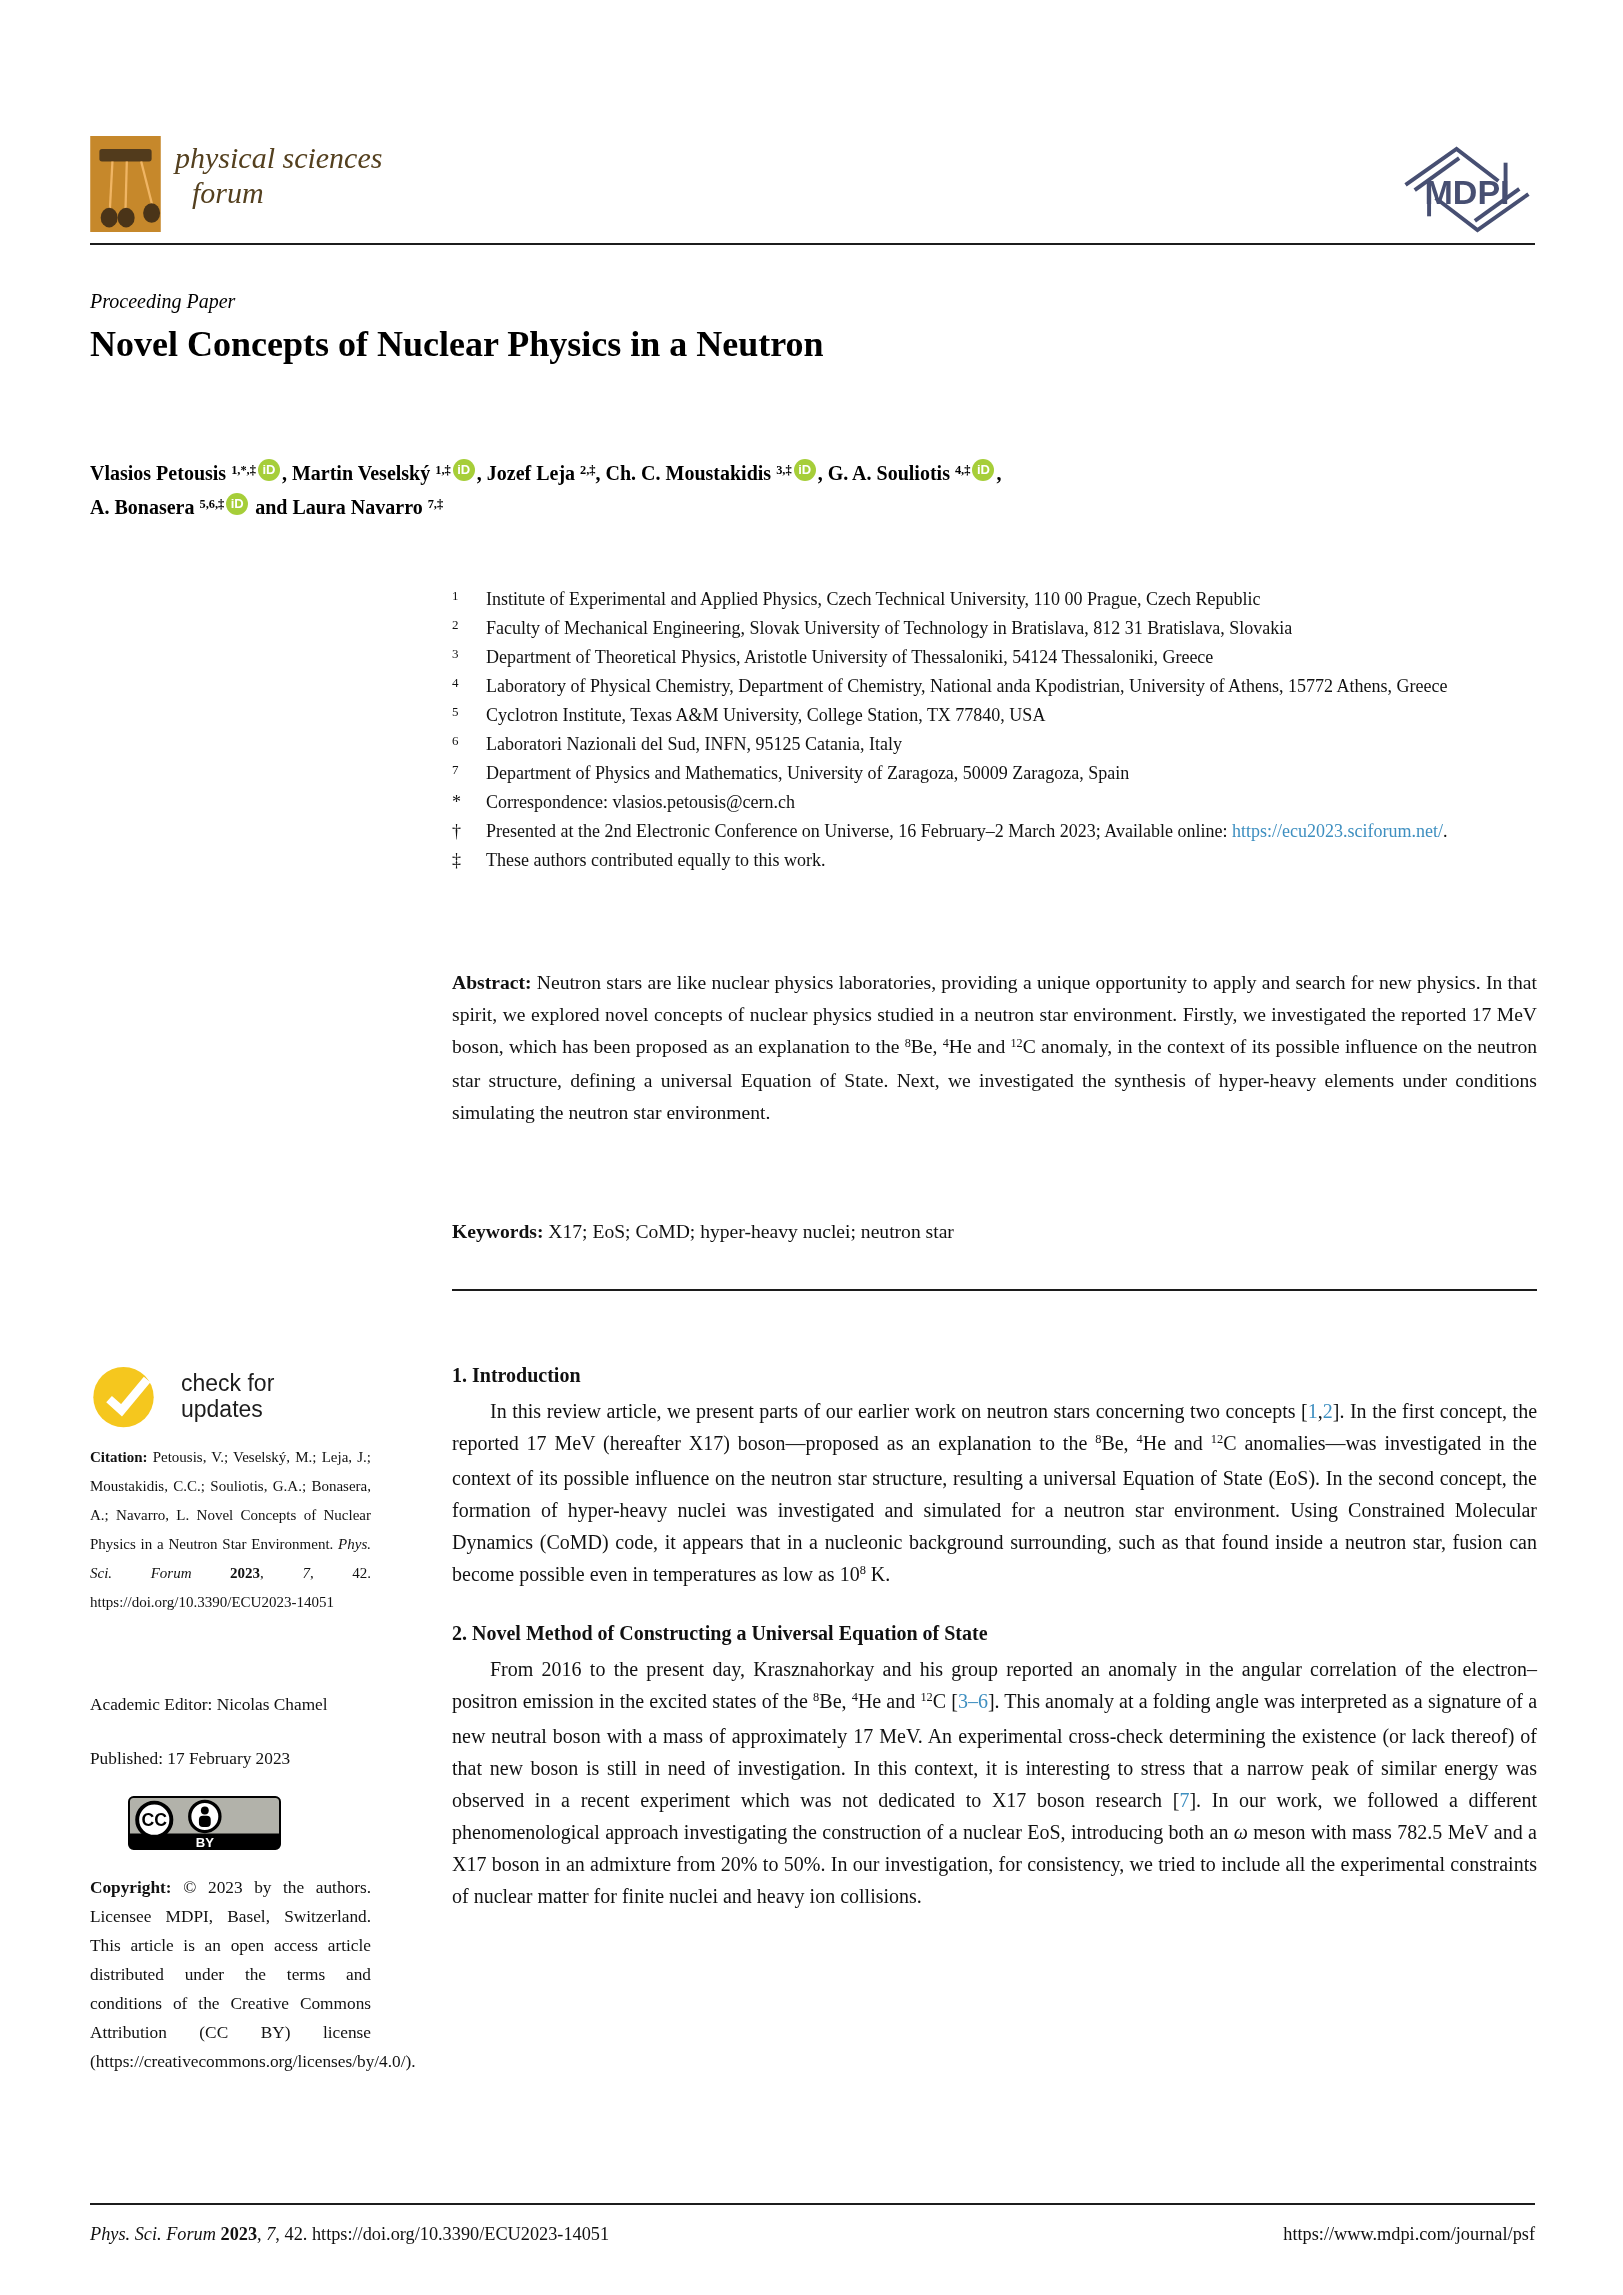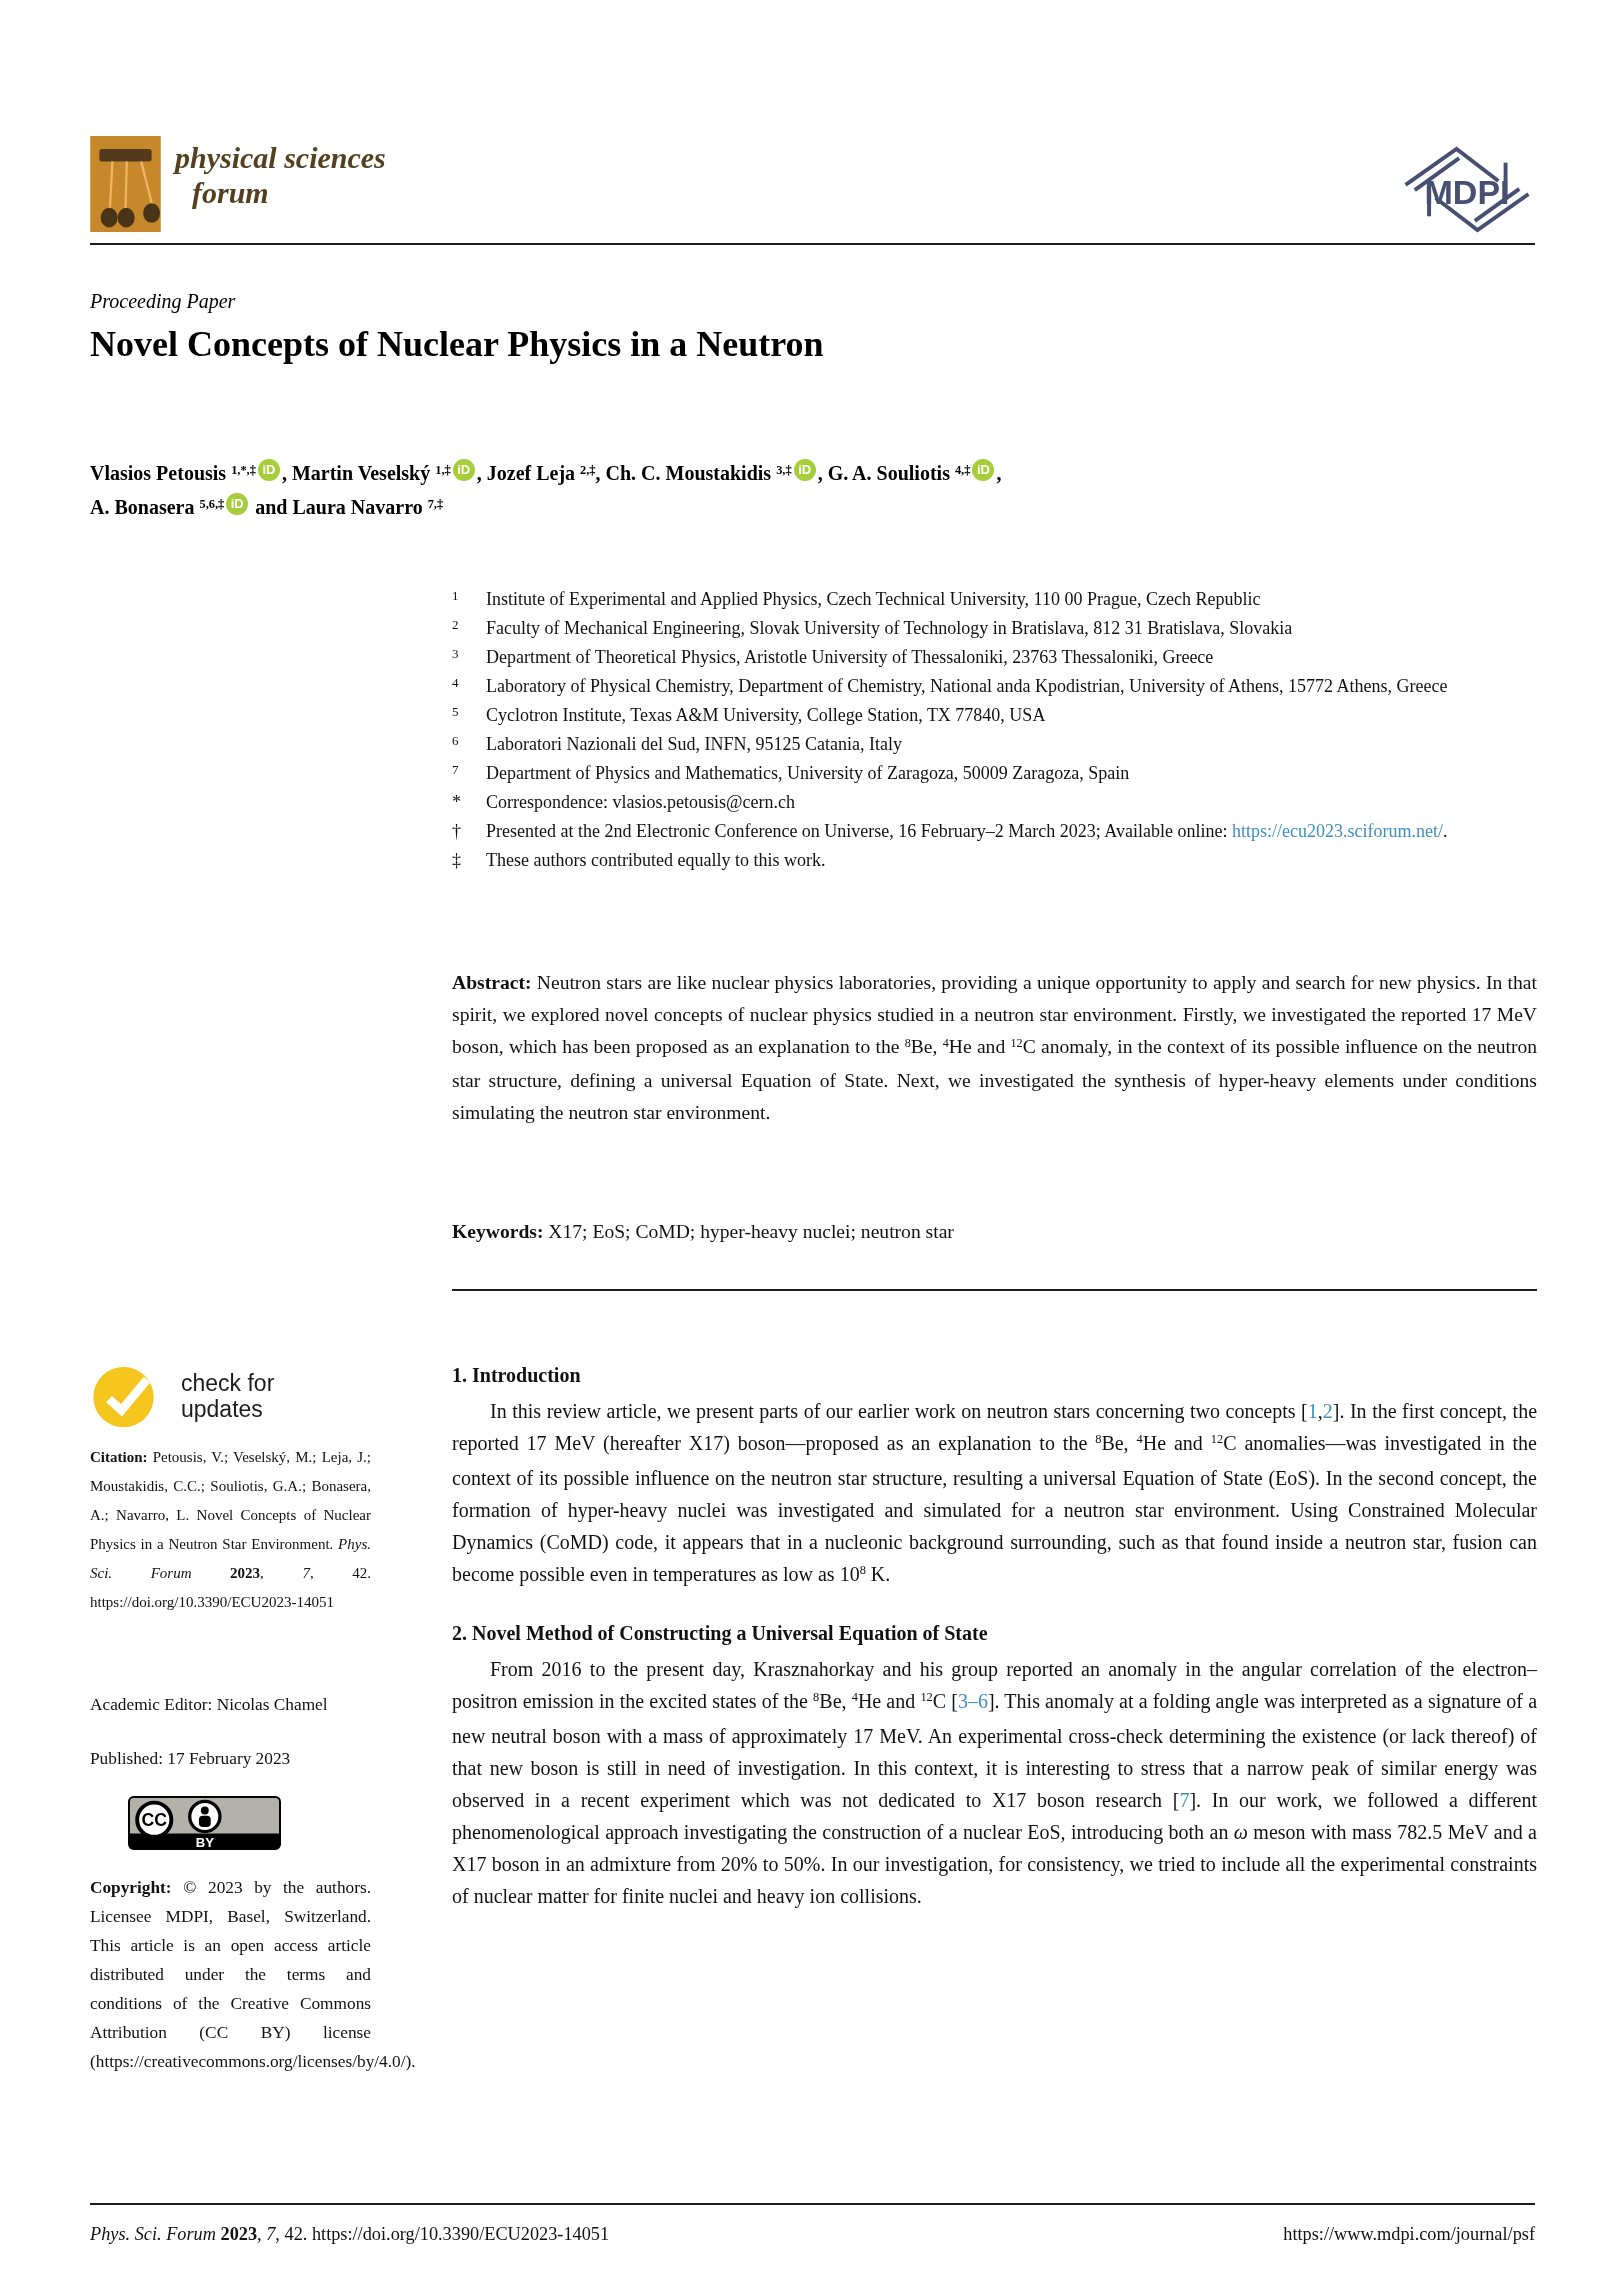--- a/index.html
+++ b/index.html
@@ -1,21 +1,21 @@
 <!DOCTYPE html>
 <html style="font-size:10.5px"><head>
 <meta charset="utf-8">
 <style>
   html,body{margin:0;padding:0;background:#888;}
   .page{position:relative;width:1623px;height:2295px;background:#ffffff;
         font-family:"Liberation Serif",serif;color:#111;overflow:hidden;}
 
   
   .logo-box{position:absolute;left:90px;top:136px;width:71px;height:96px;}
-  .wordmark{position:absolute;left:175px;top:140px;font-style:italic;font-weight:bold;
+  .wordmark{position:absolute;left:175px;top:140px;font-style:italic;font-weight:normal;
             font-size:30px;line-height:35px;color:#54401f;}
   .wordmark .l2{padding-left:17px;}
   .mdpi-logo{position:absolute;left:1399px;top:143px;width:136px;height:93px;}
   .header-rule{position:absolute;left:90px;width:1445px;top:243px;height:2px;background:#1c1c1c;}
 
   
   .kicker{position:absolute;left:90px;top:290px;font-style:italic;font-size:20px;color:#000;}
   .title{position:absolute;left:90px;top:322px;width:1244px;font-size:36px;line-height:45px;
          font-weight:bold;color:#000;}
   .title sup{font-size:22px;position:relative;top:-13px;}
@@ -117,21 +117,21 @@
     <div class="affil-row">
       <span class="affil-marker">1</span>
       <span class="affil-text"><span>Institute of Experimental and Applied Physics, Czech Technical University, 110 00 Prague, Czech Republic</span></span>
       </div>
     <div class="affil-row">
       <span class="affil-marker">2</span>
       <span class="affil-text"><span>Faculty of Mechanical Engineering, Slovak University of Technology in Bratislava, 812 31 Bratislava, Slovakia</span></span>
       </div>
     <div class="affil-row">
       <span class="affil-marker">3</span>
-      <span class="affil-text"><span>Department of Theoretical Physics, Aristotle University of Thessaloniki, 23763 Thessaloniki, Greece</span></span>
+      <span class="affil-text"><span>Department of Theoretical Physics, Aristotle University of Thessaloniki, 54124 Thessaloniki, Greece</span></span>
       </div>
     <div class="affil-row">
       <span class="affil-marker">4</span>
       <span class="affil-text"><span>Laboratory of Physical Chemistry, Department of Chemistry, National anda Kpodistrian, University of Athens, 15772 Athens, Greece</span></span>
       </div>
     <div class="affil-row">
       <span class="affil-marker">5</span>
       <span class="affil-text"><span>Cyclotron Institute, Texas A&amp;M University, College Station, TX 77840, USA</span></span>
       </div>
     <div class="affil-row">

